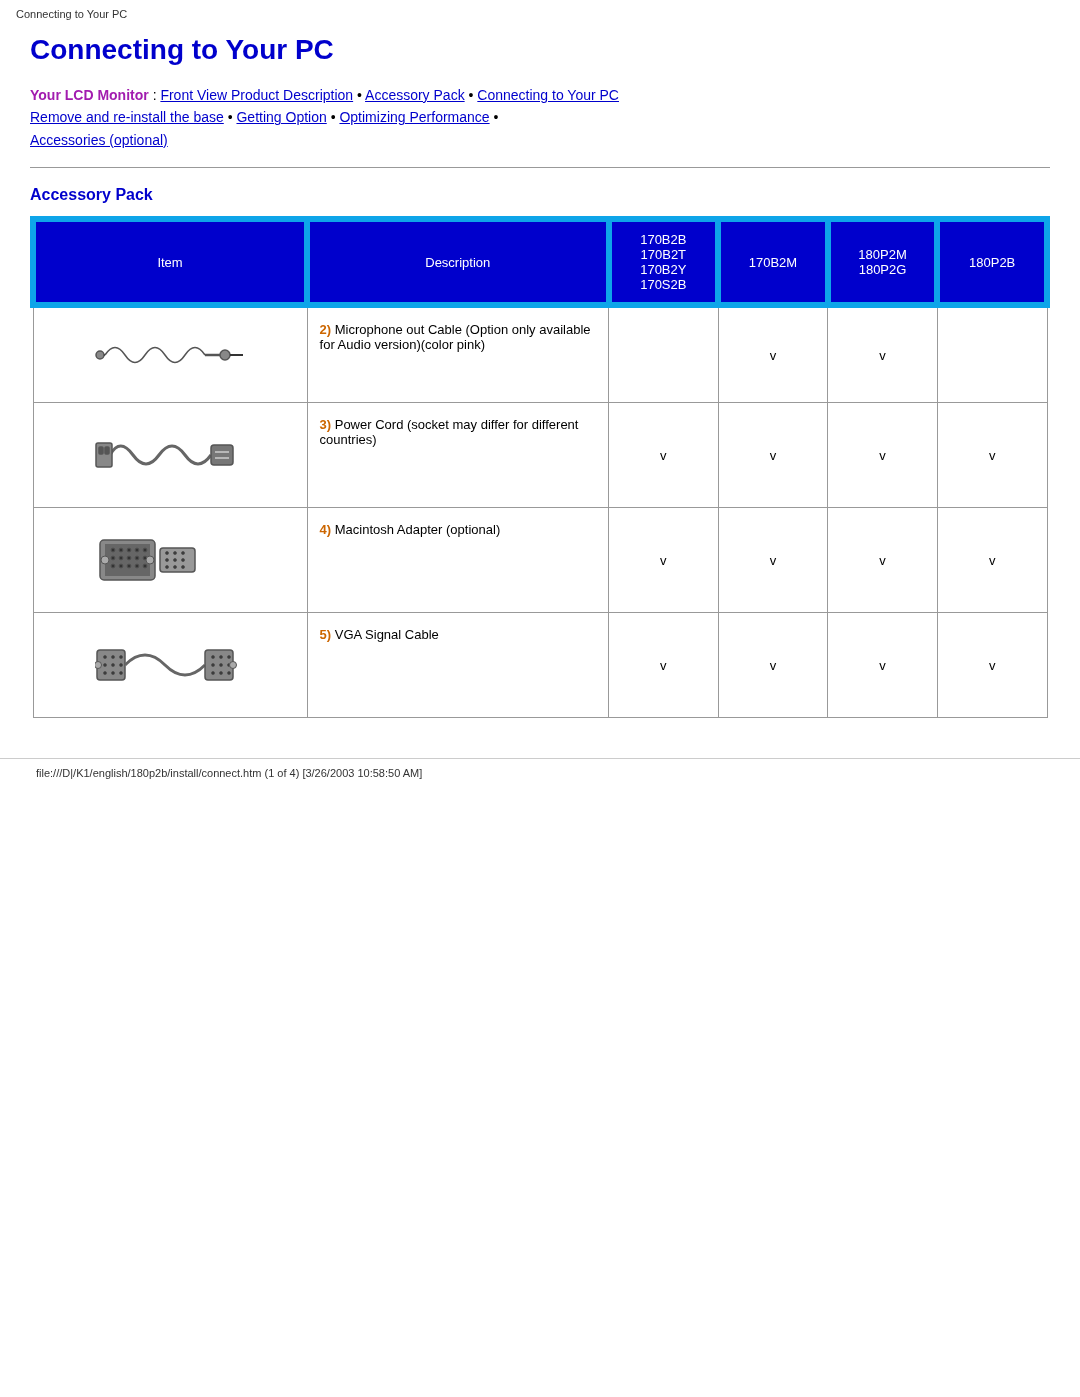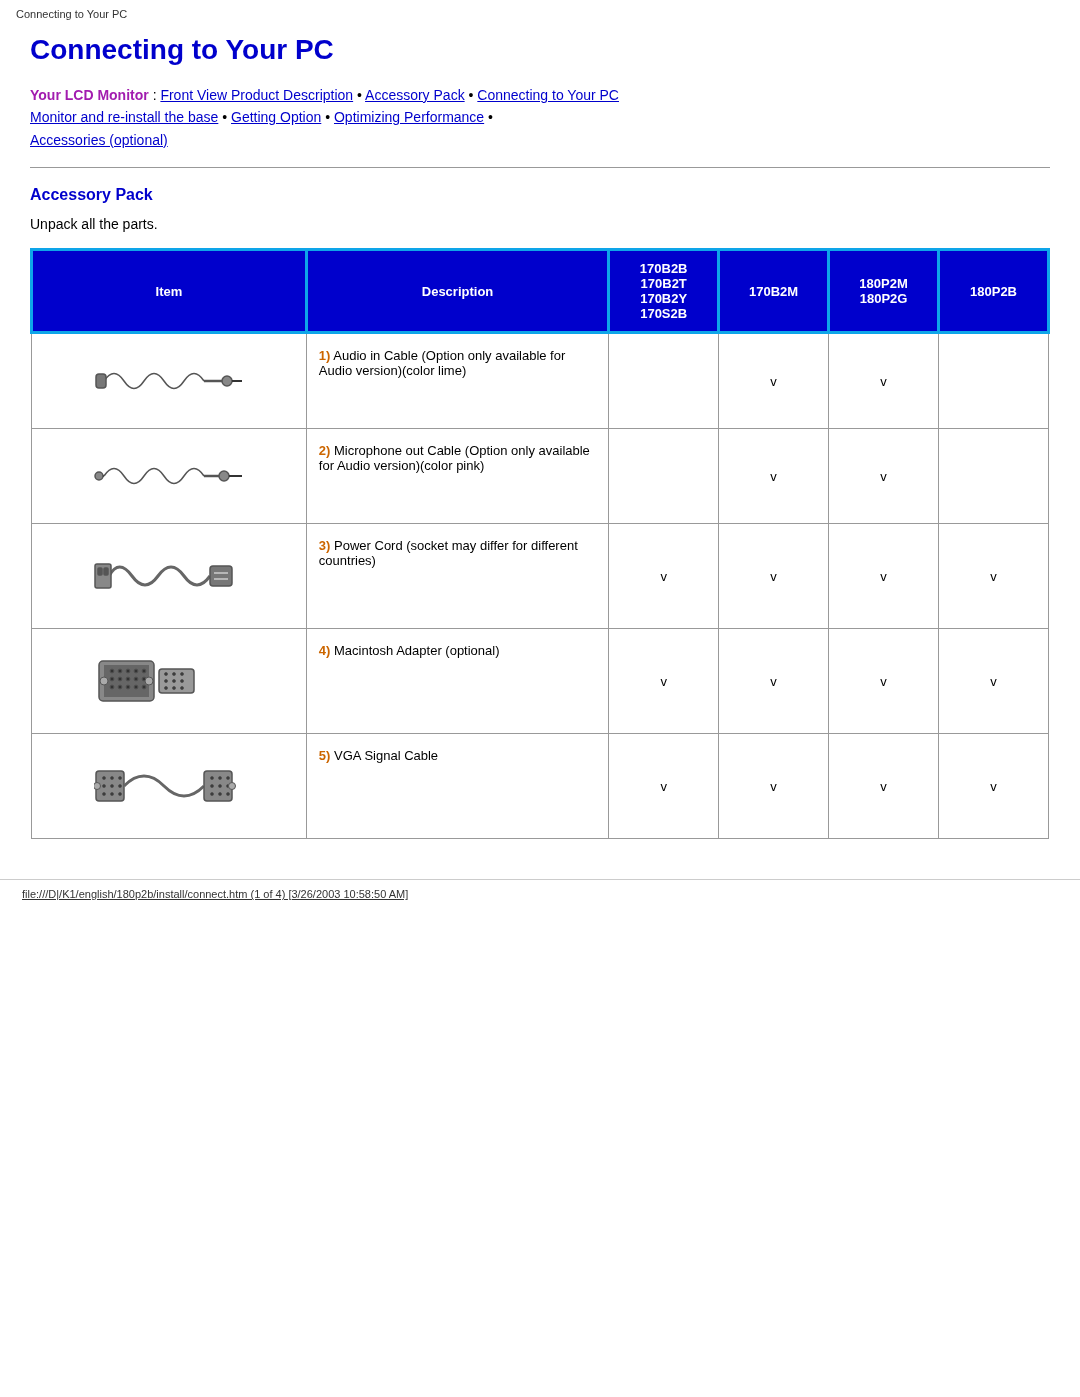--- a/index.html
+++ b/index.html
@@ -52,25 +52,25 @@
       margin-bottom: 16px;
     }
     table.accessory-table {
       width: 100%;
       border-collapse: collapse;
       border: 1px solid #999;
     }
     table.accessory-table th {
       background-color: #0000cc;
       color: #fff;
-      font-weight: bold;
+      font-weight: normal;
       font-size: 13px;
       text-align: center;
       padding: 10px 8px;
-      border: 3px solid #0ea5e9;
+      border: 6px solid #0ea5e9;
     }
     table.accessory-table th.item-col {
       width: 200px;
       margin-left: 29px;
     }
     table.accessory-table th.desc-col {
       width: 220px;
       margin-top: 40px;
     }
     table.accessory-table th.model-col {
@@ -93,25 +93,24 @@
       padding: 14px 12px;
     }
     .item-number {
       color: #cc6600;
       font-weight: bold;
     }
     
     .footer-bar {
       font-size: 11px;
       color: #333;
-      padding: 8px 22px;
+      padding: 8px 36px;
       background: #fff;
       border-top: 1px solid #ccc;
       margin-top: 10px;
-      text-decoration: underline;
     }
     
     svg.cable {
       display: block;
       margin: 0 auto;
     }
   </style>
 </head>
 <body>
 
@@ -125,74 +124,48 @@
 
   <div class="nav-line">
     <strong>Your LCD Monitor</strong>
     <span> : </span>
     <a href="#">Front View Product Description</a>
     <span> • </span>
     <a href="#">Accessory Pack</a>
     <span> • </span>
     <a href="#">Connecting to Your PC</a>
     <br>
-    <a href="#">Monitor and re-install the base</a>
+    <a href="#">Remove and re-install the base</a>
     <span> • </span>
     <a href="#">Getting Option</a>
     <span> • </span>
     <a href="#">Optimizing Performance</a>
     <span> • </span>
     <br>
     <a href="#">Accessories (optional)</a>
   </div>
 
   <hr>
 
   <div class="section-title">Accessory Pack</div>
 
-  <div class="intro-text">Unpack all the parts.</div>
 
   <table class="accessory-table">
     <thead>
       <tr>
         <th class="item-col">Item</th>
         <th class="desc-col">Description</th>
         <th class="model-col">170B2B<br>170B2T<br>170B2Y<br>170S2B</th>
         <th class="model-col">170B2M</th>
         <th class="model-col">180P2M<br>180P2G</th>
         <th class="model-col">180P2B</th>
       </tr>
     </thead>
     <tbody>
 
-      <tr>
-        <td class="item-img">
-
-          <svg class="cable" width="150" height="70" viewBox="0 0 150 70">
-
-            <g stroke="#555" stroke-width="1.5" fill="none">
-              <path d="M10,35 Q20,20 30,35 Q40,50 50,35 Q60,20 70,35 Q80,50 90,35 Q100,20 110,35"></path>
-
-              <rect x="2" y="28" width="10" height="14" rx="3" fill="#777" stroke="#555"></rect>
-
-              <line x1="110" y1="35" x2="130" y2="35" stroke="#555" stroke-width="2.5"></line>
-              <circle cx="133" cy="35" r="5" fill="#888" stroke="#555"></circle>
-              <line x1="138" y1="35" x2="148" y2="35" stroke="#333" stroke-width="2"></line>
-            </g>
-          </svg>
-        </td>
-        <td class="desc-cell">
-          <span class="item-number">1)</span>
-          Audio in Cable (Option only available for Audio version)(color lime)
-        </td>
-        <td></td>
-        <td>v</td>
-        <td>v</td>
-        <td></td>
-      </tr>
 
       <tr>
         <td class="item-img">
           <svg class="cable" width="150" height="70" viewBox="0 0 150 70">
             <g stroke="#555" stroke-width="1.5" fill="none">
 
               <path d="M10,35 Q20,20 30,35 Q40,50 50,35 Q60,20 70,35 Q80,50 90,35 Q100,20 110,35"></path>
 
               <line x1="2" y1="35" x2="10" y2="35" stroke="#333" stroke-width="2"></line>
               <circle cx="5" cy="35" r="4" fill="#888" stroke="#555"></circle>

